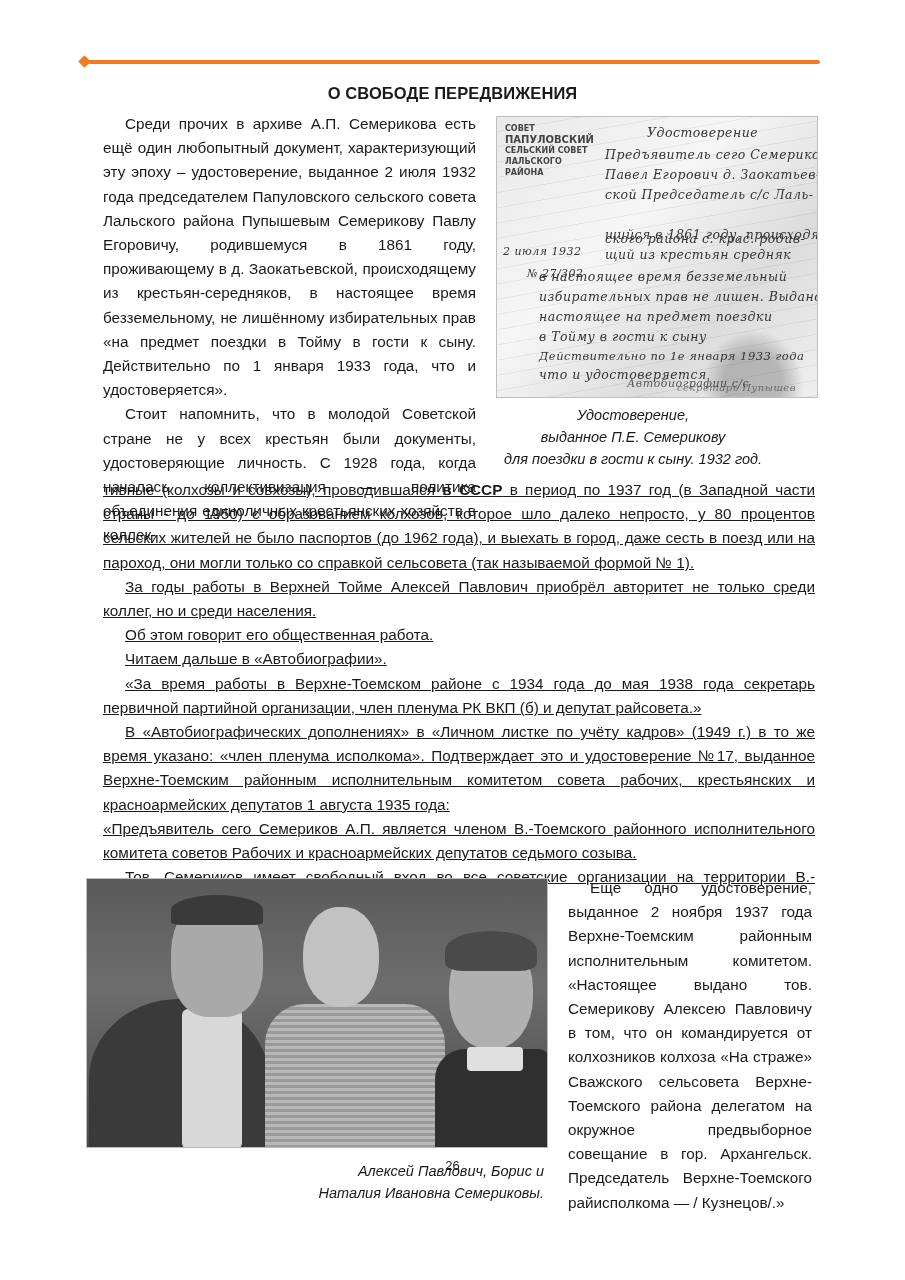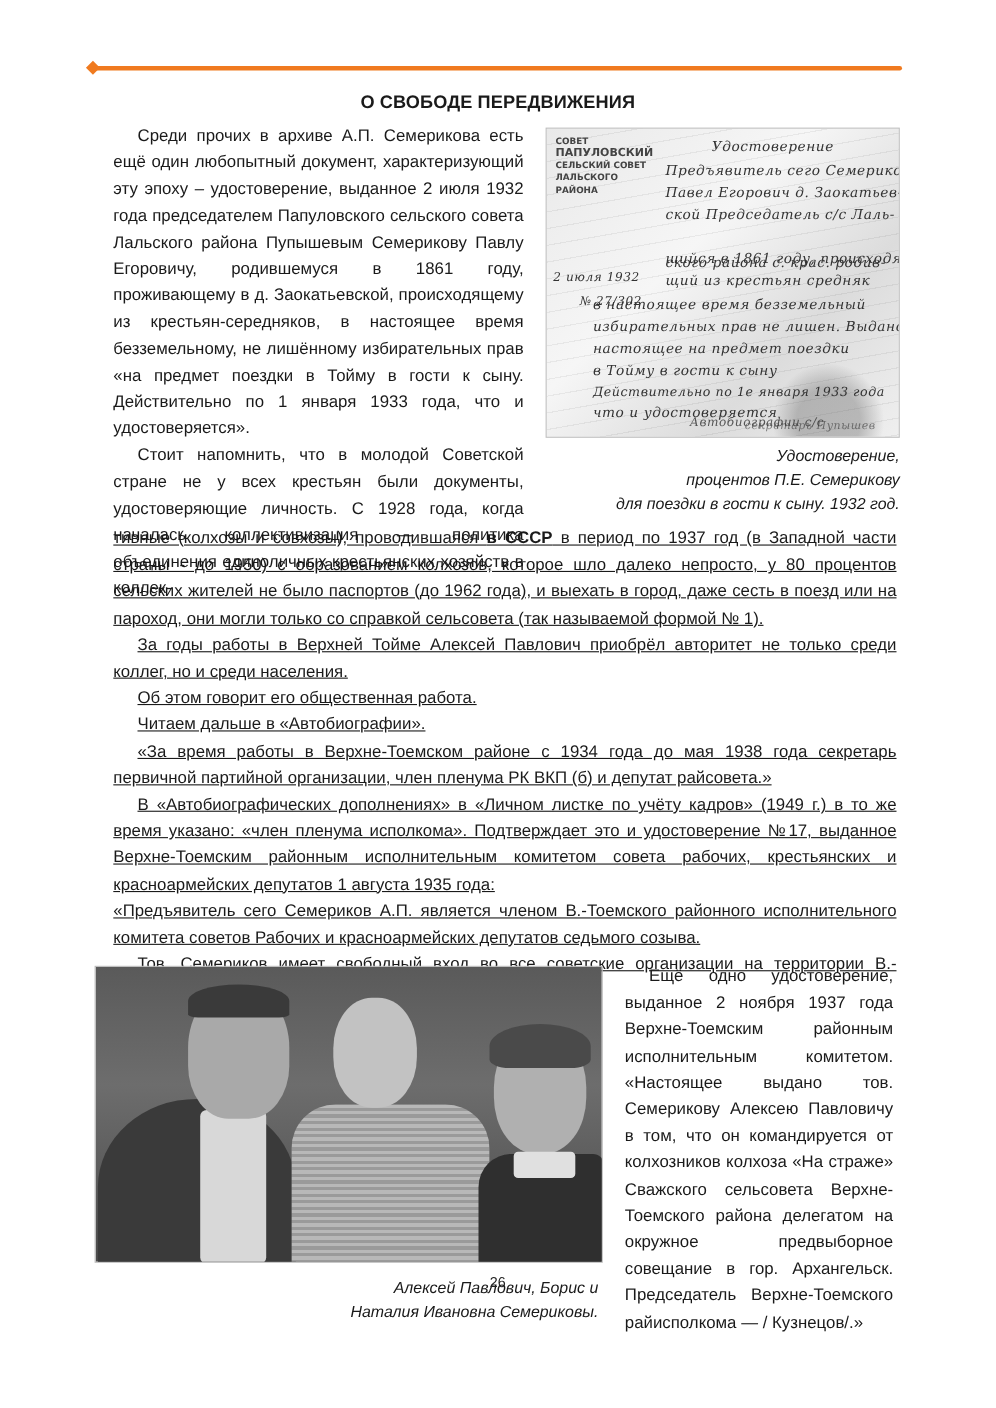--- a/index.html
+++ b/index.html
@@ -61,23 +61,23 @@
   <div class="hw" style="left:42px; top:152px;">в настоящее время безземельный</div>
   <div class="hw" style="left:42px; top:172px;">избирательных прав не лишен. Выдано</div>
   <div class="hw" style="left:42px; top:192px;">настоящее на предмет поездки</div>
   <div class="hw" style="left:42px; top:212px;">в Тойму в гости к сыну</div>
   <div class="hw" style="left:42px; top:232px; font-size:11.5px;">Действительно по 1е января 1933 года</div>
   <div class="hw" style="left:42px; top:250px;">что и удостоверяется</div>
   <div class="hw" style="left:130px; top:260px; font-size:11px; opacity:0.8;">Автобиографии с/с</div>
   <div class="hw" style="left:180px; top:265px; font-size:10px; opacity:0.6;">секретарь Пупышев</div>
 </div>
 
-<div class="caption" style="left:496px; top:404px; width:322px;">
+<div class="caption" style="left:472px; top:404px; width:322px;text-align:center;">
   <div>Удостоверение,</div>
-  <div>процентов П.Е. Семерикову</div>
+  <div>выданное П.Е. Семерикову</div>
   <div>для поездки в гости к сыну.  1932 год.</div>
 </div>
 
 <div class="full text" style="top:478px;">
   <p class="p"><span>тивные (колхозы и совхозы), проводившаяся </span><b>в СССР</b><span> в период по 1937 год (в Западной части страны - до 1950) с образованием колхозов, которое шло далеко непросто, у 80 процентов сельских жителей не было паспортов (до 1962 года), и выехать в город, даже сесть в поезд или на пароход, они могли только со справкой сельсовета (так называемой формой № 1).</span></p>
   <p class="p ind">За годы работы в Верхней Тойме Алексей Павлович приобрёл авторитет не только среди коллег, но и среди населения.</p>
   <p class="p ind">Об этом говорит его общественная работа.</p>
   <p class="p ind">Читаем дальше в «Автобиографии».</p>
   <p class="p ind">«За время работы в Верхне-Тоемском районе с 1934 года до мая 1938 года секретарь первичной партийной организации, член пленума РК ВКП (б) и депутат райсовета.»</p>
   <p class="p ind">В «Автобиографических дополнениях» в «Личном листке по учёту кадров» (1949 г.) в то же время указано: «член пленума исполкома». Подтверждает это и удостоверение №17, выданное Верхне-Тоемским районным исполнительным комитетом совета рабочих, крестьянских и красноармейских депутатов 1 августа 1935 года:</p>

